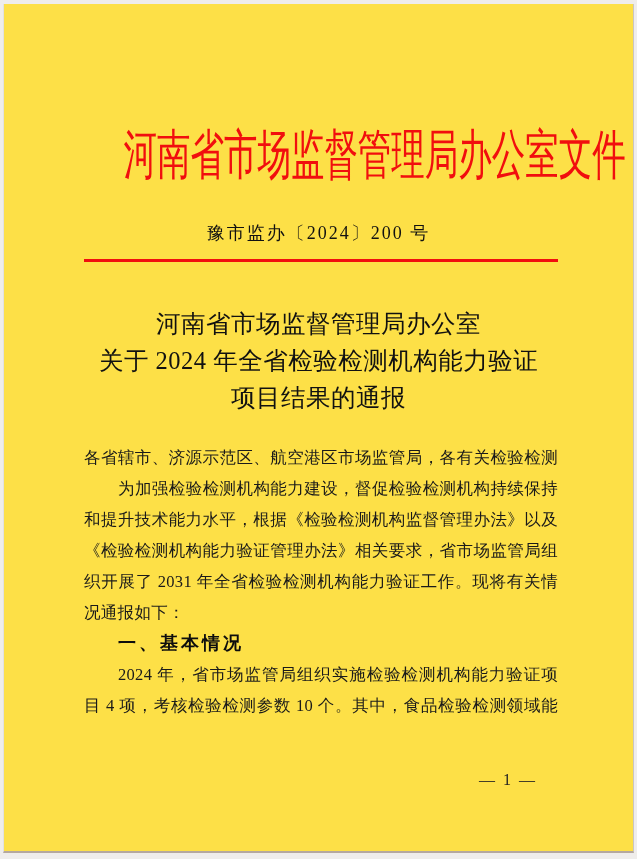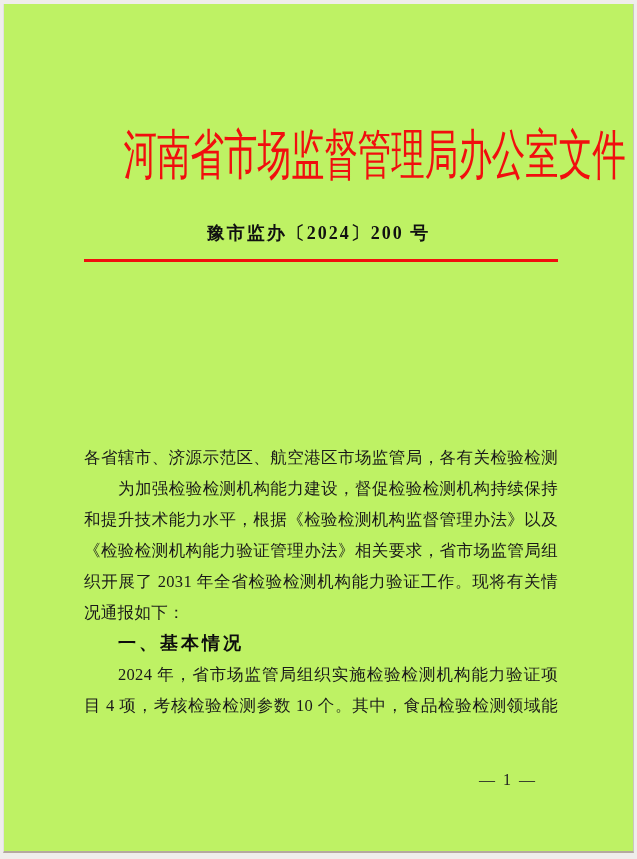--- a/index.html
+++ b/index.html
@@ -11,21 +11,21 @@
     overflow: hidden;
     font-family: "Liberation Serif", "DejaVu Serif", serif;
     color: #1a1a1a;
   }
   .page {
     position: absolute;
     left: 3px;
     top: 4px;
     width: 629px;
     height: 847px;
-    background: #bef264;
+    background: #fde047;
     border-left: 1px solid #e3e1df;
     border-right: 1px solid #c9c5c1;
     border-bottom: 2px solid #b5a89f;
   }
   .letterhead {
     position: absolute;
     top: 122px;
     left: 0;
     width: 100%;
     text-align: center;
@@ -40,21 +40,20 @@
   .docnum {
     position: absolute;
     top: 217px;
     left: 0;
     width: 100%;
     text-align: center;
     font-size: 18px;
     line-height: 24px;
     letter-spacing: 2px;
     color: #111111;
-    font-weight: bold;
   }
   .rule {
     position: absolute;
     top: 255px;
     left: 80px;
     width: 474px;
     height: 3px;
     background: var(--accent, #f10e0e);
   }
   .doc-title {
@@ -108,20 +107,25 @@
 
 <div class="screen">
   <div class="page">
 
     <div class="letterhead">河南省市场监督管理局办公室文件</div>
 
     <div class="docnum">豫市监办〔2024〕200 号</div>
 
     <div class="rule"></div>
 
+    <div class="doc-title">
+      <div>河南省市场监督管理局办公室</div>
+      <div>关于 2024 年全省检验检测机构能力验证</div>
+      <div>项目结果的通报</div>
+    </div>
 
     <div class="body-text">
       <div class="bl">各省辖市、济源示范区、航空港区市场监管局，各有关检验检测</div>
       <div class="bl indent">为加强检验检测机构能力建设，督促检验检测机构持续保持</div>
       <div class="bl">和提升技术能力水平，根据《检验检测机构监督管理办法》以及</div>
       <div class="bl">《检验检测机构能力验证管理办法》相关要求，省市场监管局组</div>
       <div class="bl">织开展了 2031 年全省检验检测机构能力验证工作。现将有关情</div>
       <div class="bl end">况通报如下：</div>
       <div class="bl heading indent">一、基本情况</div>
       <div class="bl indent">2024 年，省市场监管局组织实施检验检测机构能力验证项</div>

